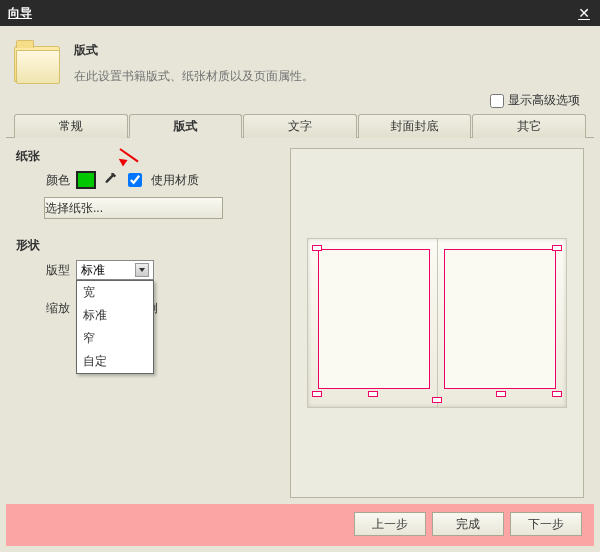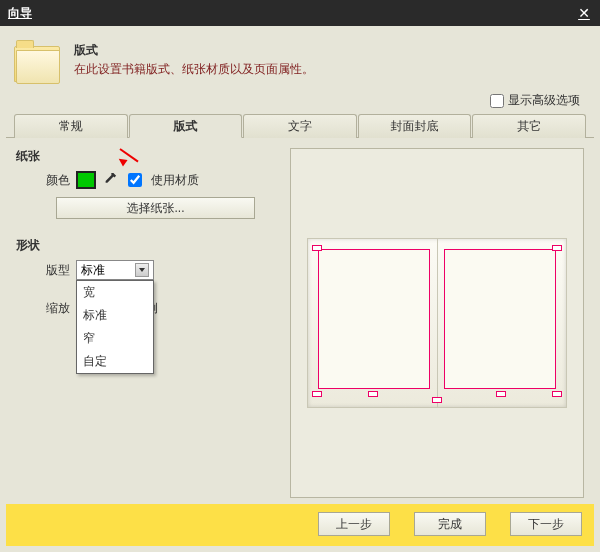--- a/index.html
+++ b/index.html
@@ -10,56 +10,56 @@
 .titlebar .close { width: 16px; height: 16px; display:flex; align-items:center; justify-content:center; cursor:pointer; color:#fff; font-size:14px; }
 .client { flex: 1; background: #e6e5d8; padding: 4px; display:flex; flex-direction:column; }
 .inner { flex:1; background:#e6e5d8; display:flex; flex-direction:column; padding: 2px; }
 .header-row { display:flex; align-items:flex-start; padding:8px 8px 4px 8px; }
 .folder-icon { width:48px; height:48px; margin-right:12px; position:relative; }
 .folder-icon .back { position:absolute; left:0; top:6px; width:46px; height:36px; background:linear-gradient(#fbe9a6,#f3d978); border:1px solid #d7c06b; border-radius:2px 2px 0 0; }
 .folder-icon .tab { position:absolute; left:2px; top:0; width:18px; height:8px; background:#f6dd88; border:1px solid #d7c06b; border-bottom:none; border-radius:2px 2px 0 0; }
 .folder-icon .front { position:absolute; left:2px; top:10px; width:44px; height:34px; background:linear-gradient(#fff8e0,#f0e4b0); border:1px solid #d7c06b; border-radius:0 0 2px 2px; }
 .header-text { flex:1; }
 .header-text .h-title { font-weight:bold; color:#333; margin-top:2px; }
-.header-text .h-desc { margin-top:2px; color:#7f1d1d; }
+.header-text .h-desc { margin-top:9px; color:#737373; }
 .adv-row { display:flex; justify-content:flex-end; padding:0 14px 4px 0;align-items:center; }
 .adv-row label { display:flex; align-items:center; gap:4px; color:#333; cursor:pointer; }
 .adv-row input { width:14px; height:14px; }
 .tabs { display:flex; padding:0 8px; gap:1px; border-bottom:1px solid #b2b09c; }
 .tab-btn { flex:1; height:24px; background:linear-gradient(#efeee2,#e1e0cf); border:1px solid #b2b09c; border-bottom:none; border-radius:3px 3px 0 0; text-align:center; line-height:22px; color:#333; cursor:pointer; position:relative; top:1px; }
 .tab-btn.active { background:#e6e5d8; font-weight:bold; border-bottom:1px solid #e6e5d8; }
 .body { flex:1; display:flex; padding:10px 10px 6px 10px; gap:8px; }
 .left-col { width:270px; display:flex; flex-direction:column; }
 .section-label { font-weight:bold; color:#333; margin-bottom:6px; }
 .row { display:flex; align-items:center; margin-bottom:8px; padding-left:24px; }
 .field-label { width:30px; color:#333; text-align:right; margin-right:6px; }
 .color-swatch { width:20px; height:18px; background:#00c800; border:2px solid #222; margin-right:6px; cursor:pointer; }
 .eyedrop { width:16px; height:16px; margin-right:10px; display:flex; align-items:center; justify-content:center; cursor:pointer; }
 .eyedrop svg { width:14px; height:14px; }
 .chk { display:flex; align-items:center; gap:9px; color:#333; cursor:pointer; }
 .chk input { width:14px; height:14px; }
-.wide-btn { display:block; width:199px; height:22px; margin-left:40px; background:linear-gradient(#f9f9f2,#e7e6d7); border:1px solid #a8a793; color:#333; text-align:center; line-height:20px; cursor:pointer; }
+.wide-btn { display:block; width:179px; height:22px; margin-left:28px; background:linear-gradient(#f9f9f2,#e7e6d7); border:1px solid #a8a793; color:#333; line-height:20px; cursor:pointer; }
 .select-wrap { position:relative; width:78px; }
 .select-box { width:78px; height:20px; border:1px solid #888; background:#fff; display:flex; align-items:center; padding:0 4px; cursor:pointer; justify-content:space-between; }
 .select-arrow { width:14px; height:14px; background:linear-gradient(#eee,#ccc); border:1px solid #999; display:flex; align-items:center; justify-content:center; }
 .select-arrow::after { content:""; border-left:3px solid transparent; border-right:3px solid transparent; border-top:4px solid #333; }
 .dropdown { position:absolute; left:0; top:20px; width:78px; background:#fff; border:1px solid #666; z-index:50; box-shadow:2px 2px 3px rgba(0,0,0,.25); }
 .dropdown .opt { padding:3px 6px; color:#333; cursor:pointer; }
 .scale-row { display:flex; align-items:center; padding-left:24px; margin-top:10px; }
 .scale-row .num { width:48px; height:20px; border:1px solid #888; background:#fff; padding:0 4px; line-height:18px; margin-right:4px;}
 .scale-chk { display:flex; align-items:center; gap:4px; color:#333; cursor:pointer; margin-left:2px;}
 .scale-chk input{width:14px;height:14px;}
 .right-col { flex:1; border:1px solid #b8b6a2; background:#ecebdf; display:flex; align-items:center; justify-content:center; padding:40px 16px; }
 .book { width:260px; height:170px; background:linear-gradient(#fcfbf5,#eceadc); border:1px solid #c9c7b5; position:relative; box-shadow:0 0 4px rgba(0,0,0,.15) inset; }
 .book::before { content:""; position:absolute; left:50%; top:0; bottom:0; width:1px; background:#c9c7b5; }
 .page { position:absolute; top:10px; bottom:18px; width:112px; border:1px solid #e06; background:#fbfaf2; }
 .page.l { left:10px; }
 .page.r { right:10px; }
 .handle { position:absolute; width:10px; height:6px; background:#fff; border:1px solid #e06; }
-.footer { display:flex; justify-content:flex-end; gap:24px; padding:8px 12px 10px; background:#fde047; }
+.footer { display:flex; justify-content:flex-end; gap:6px; padding:8px 12px 10px; background:#fca5a5; }
 .footer button { width:72px; height:24px; background:linear-gradient(#f9f9f2,#e7e6d7); border:1px solid #a8a793; color:#333; cursor:pointer; }
 .arrow { position:absolute; top:148px; left:120px; z-index:40; }
 .arrow-line { width:22px; height:2px; background:#e00; transform:rotate(35deg); transform-origin:left center; }
 .arrow-head { position:absolute; left:-2px; top:9px; width:0; height:0; border-right:8px solid #e00; border-top:4px solid transparent; border-bottom:4px solid transparent; transform:rotate(35deg); }
 </style>
 </head>
 <body>
 <div class="window">
   <div class="titlebar">
     <span class="title">向导</span>

